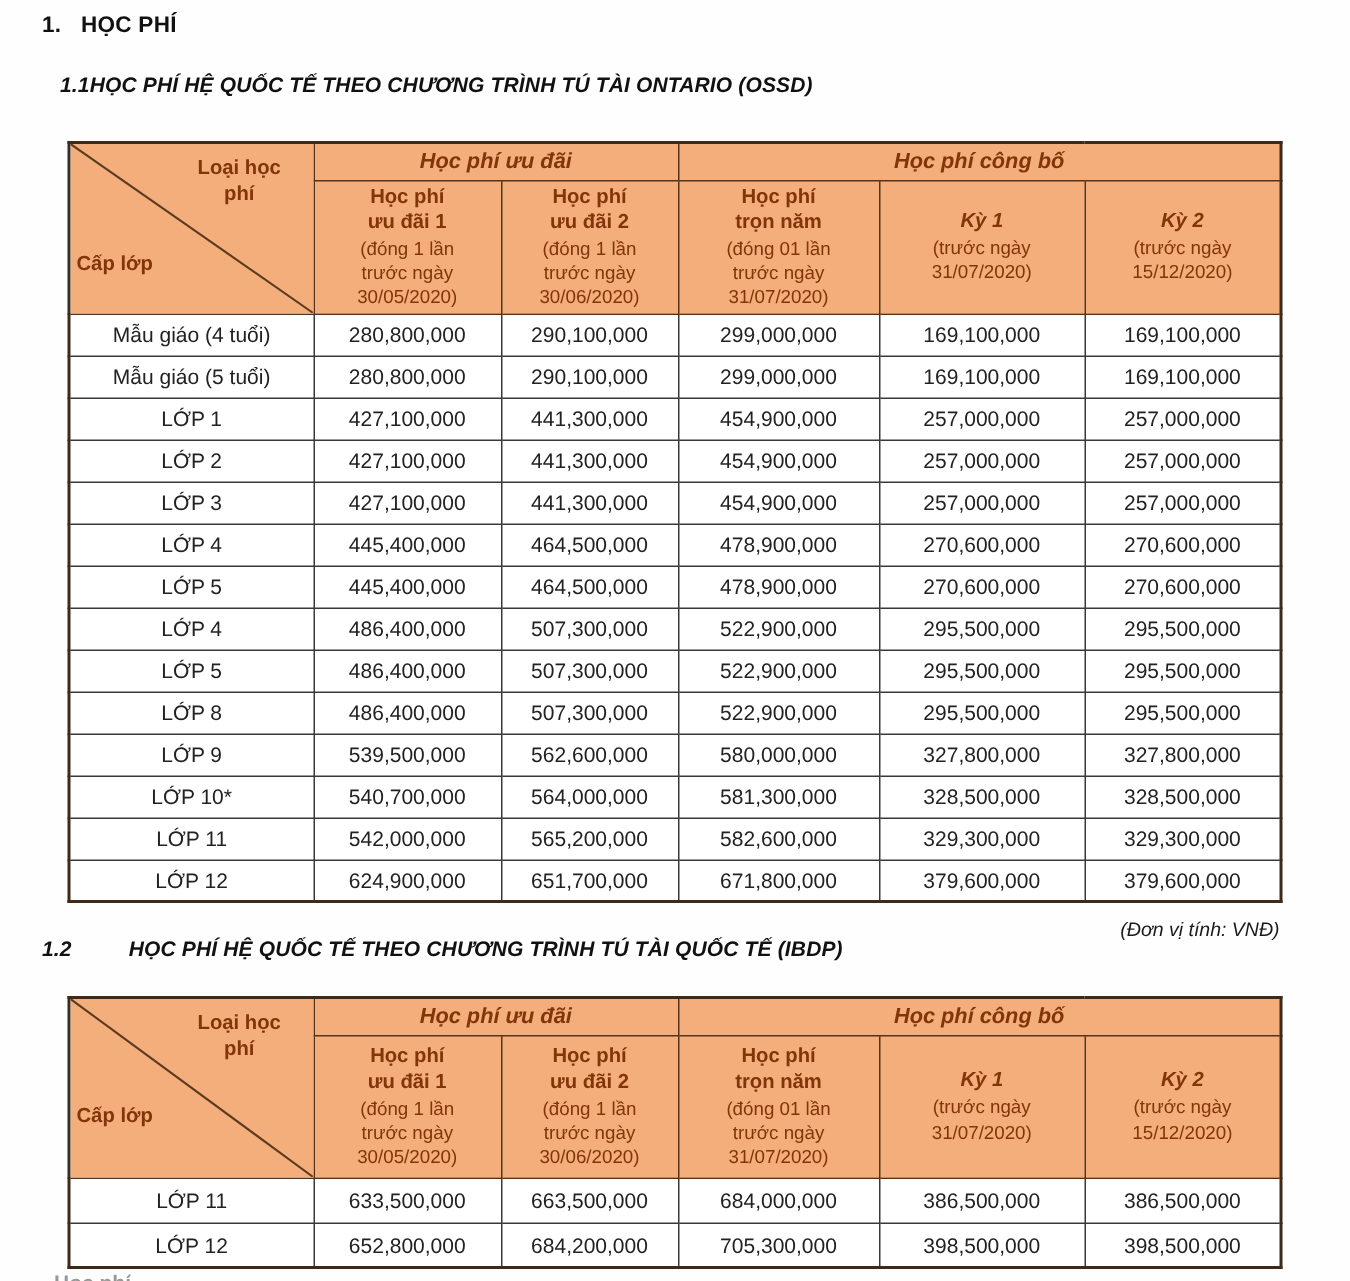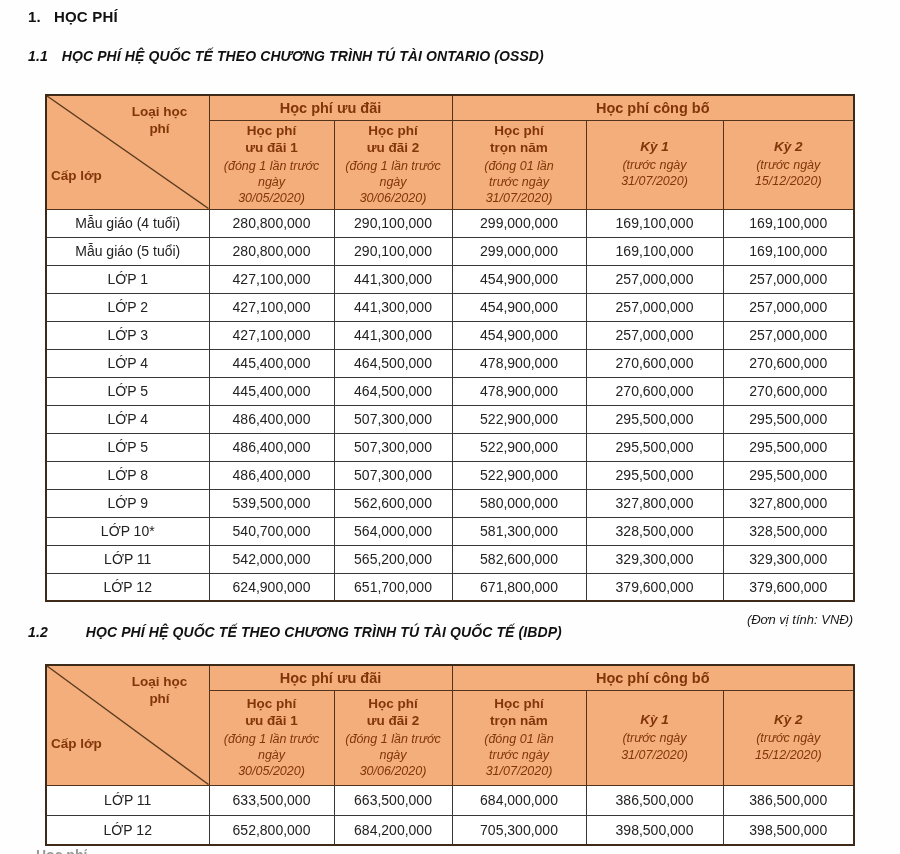--- a/index.html
+++ b/index.html
@@ -4,34 +4,34 @@
 <style>
   html,body{margin:0;padding:0;background:#ffffff;}
   #page{
     position:relative;width:900px;height:854px;background:#fefefe;overflow:hidden;
     font-family:"Liberation Sans","DejaVu Sans",sans-serif;color:#1c1c1c;
   }
   .heading1{position:absolute;left:28px;top:8px;display:flex;gap:13px;
     font-size:15px;font-weight:bold;color:#111;letter-spacing:.2px;}
   .heading2{position:absolute;display:flex;font-size:14px;font-weight:bold;
     font-style:italic;color:#111;letter-spacing:.1px;}
-  #sec11{left:28px;top:48px;gap:14px;}
+  #sec11{left:40px;top:48px;}
   #sec12{left:28px;top:624px;gap:38px;}
 
   table.fee{position:absolute;left:45px;border-collapse:collapse;table-layout:fixed;
     width:808px;background:#fff;border:2px solid #3e2a18;margin-top:16px;}
   #table1{top:78px;}
   #table2{top:648px;}
 
   td{box-sizing:border-box;}
   td.hdr{background:#f3ae7c;color:#823509;border:1.6px solid #53331b;
     text-align:center;vertical-align:middle;padding:2px 3px;}
-  td.group{font-size:14.5px;font-weight:bold;height:25px;}
+  td.group{font-size:14.5px;font-weight:bold;height:25px;font-style:italic;}
   td.sub .t{font-size:13.5px;font-weight:bold;line-height:1.25;}
-  td.sub .n{font-size:12.5px;font-style:italic;line-height:1.3;max-width:96px;margin:1px auto 0;}
+  td.sub .n{font-size:12.5px;line-height:1.3;max-width:96px;margin:1px auto 0;}
   td.data{background:#fff;border:1.5px solid #383838;text-align:center;
     vertical-align:middle;font-size:14px;color:#222;}
   #table1 td.data{height:28px;}
   #table2 td.data{height:30px;}
 
   td.corner{position:relative;background:#f3ae7c;border:1.6px solid #53331b;padding:0;}
   .corner-svg{position:absolute;left:0;top:0;width:100%;height:100%;display:block;}
   .corner-top{position:absolute;right:10px;top:8px;width:78px;text-align:center;
     font-size:13.5px;font-weight:bold;color:#823509;line-height:1.25;}
   .corner-bottom{position:absolute;left:4px;bottom:26px;font-size:13.5px;

